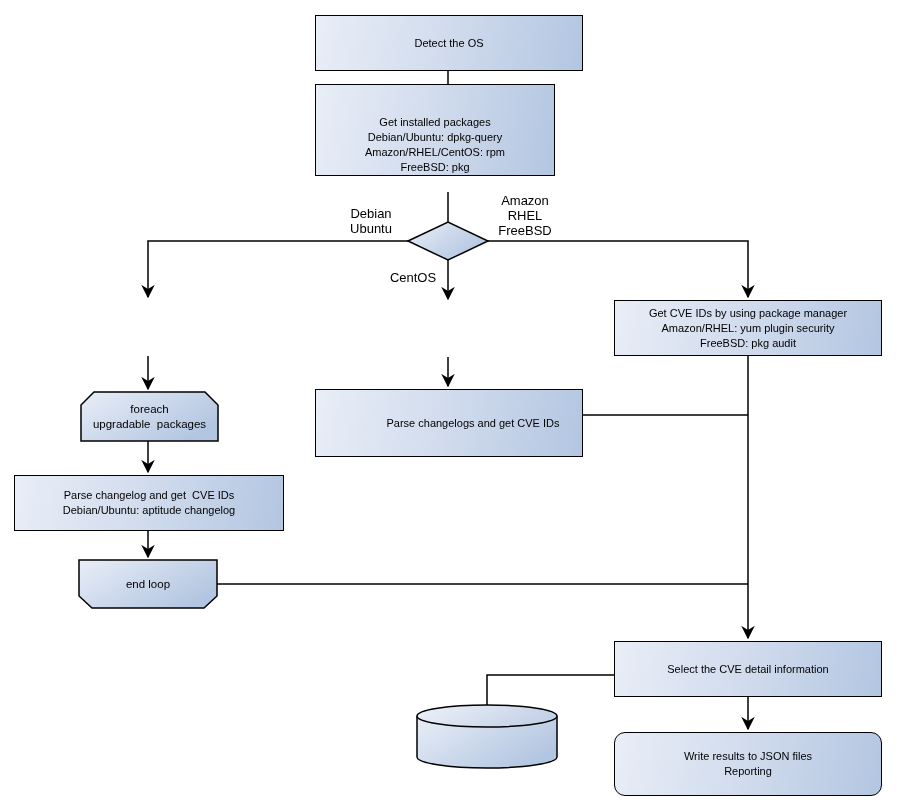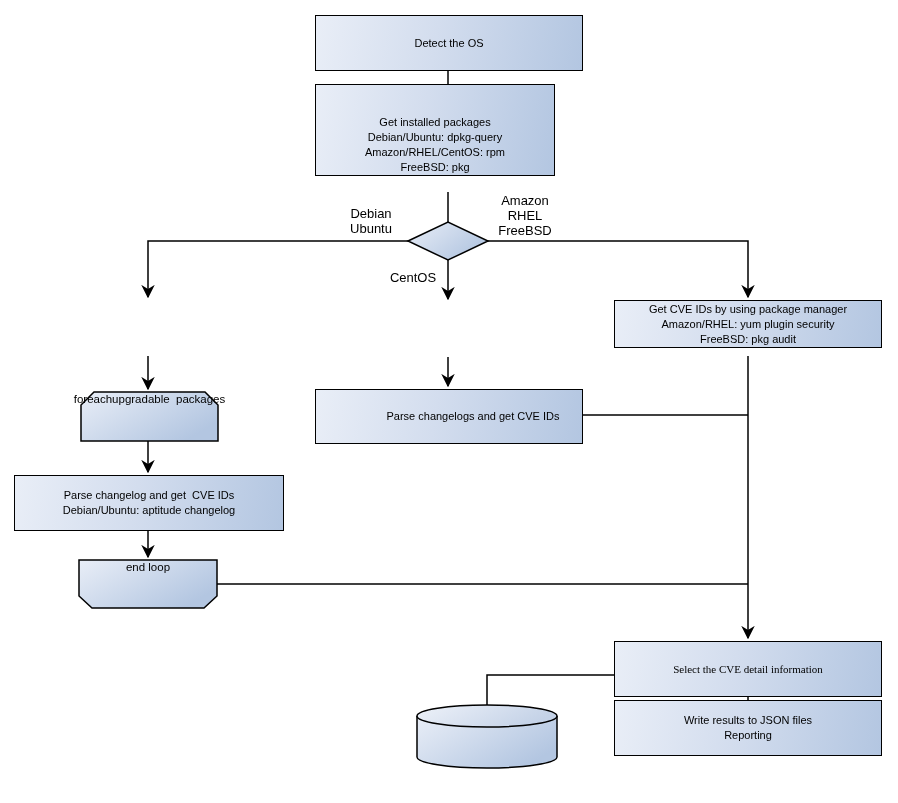--- a/index.html
+++ b/index.html
@@ -33,21 +33,21 @@
     align-items: center;
     justify-content: center;
     text-align: center;
     font-size: 11px;
     line-height: 15px;
   }
   .overlay {
     position: absolute;
     box-sizing: border-box;
     display: flex;
-    flex-direction: row;
+    flex-direction: column;
     justify-content: center;
     text-align: center;
     font-size: 11.5px;
     line-height: 15px;
     pointer-events: none;
   }
   .line {
     white-space: pre;
   }
   .edge-label {
@@ -126,36 +126,36 @@
   <div class="node" style="left:14px; top:475px; width:270px; height:56px;">
     <div class="line">Parse changelog and get  CVE IDs</div>
     <div class="line">Debian/Ubuntu: aptitude changelog</div>
   </div>
 
   <div class="overlay" style="left:79px; top:560px; width:138px; height:48px;">
     <div class="line">end loop</div>
   </div>
 
 
-  <div class="node" style="left:315px; top:389px; width:268px; height:55px;padding-left:48px;">
+  <div class="node" style="left:315px; top:389px; width:268px; height:68px;padding-left:48px;">
     <div class="line">Parse changelogs and get CVE IDs</div>
   </div>
 
-  <div class="node" style="left:614px; top:300px; width:268px; height:48px;">
+  <div class="node" style="left:614px; top:300px; width:268px; height:56px;">
     <div class="line">Get CVE IDs by using package manager</div>
     <div class="line">Amazon/RHEL: yum plugin security</div>
     <div class="line">FreeBSD: pkg audit</div>
   </div>
 
-  <div class="node" style="left:614px; top:641px; width:268px; height:56px;font-family:Liberation Serif, serif;">
+  <div class="node" style="left:614px; top:641px; width:268px; height:56px;">
     <div class="line">Select the CVE detail information</div>
   </div>
 
 
-  <div class="node" style="left:614px; top:700px; width:268px; height:56px;">
+  <div class="node" style="left:614px; top:732px; width:268px; height:64px;border-radius:11px;">
     <div class="line">Write results to JSON files</div>
     <div class="line">Reporting</div>
   </div>
 
   <div class="edge-label" style="left:340px; top:206px; width:62px;">
     <div class="line">Debian</div>
     <div class="line">Ubuntu</div>
   </div>
 
   <div class="edge-label" style="left:495px; top:193px; width:60px;">

